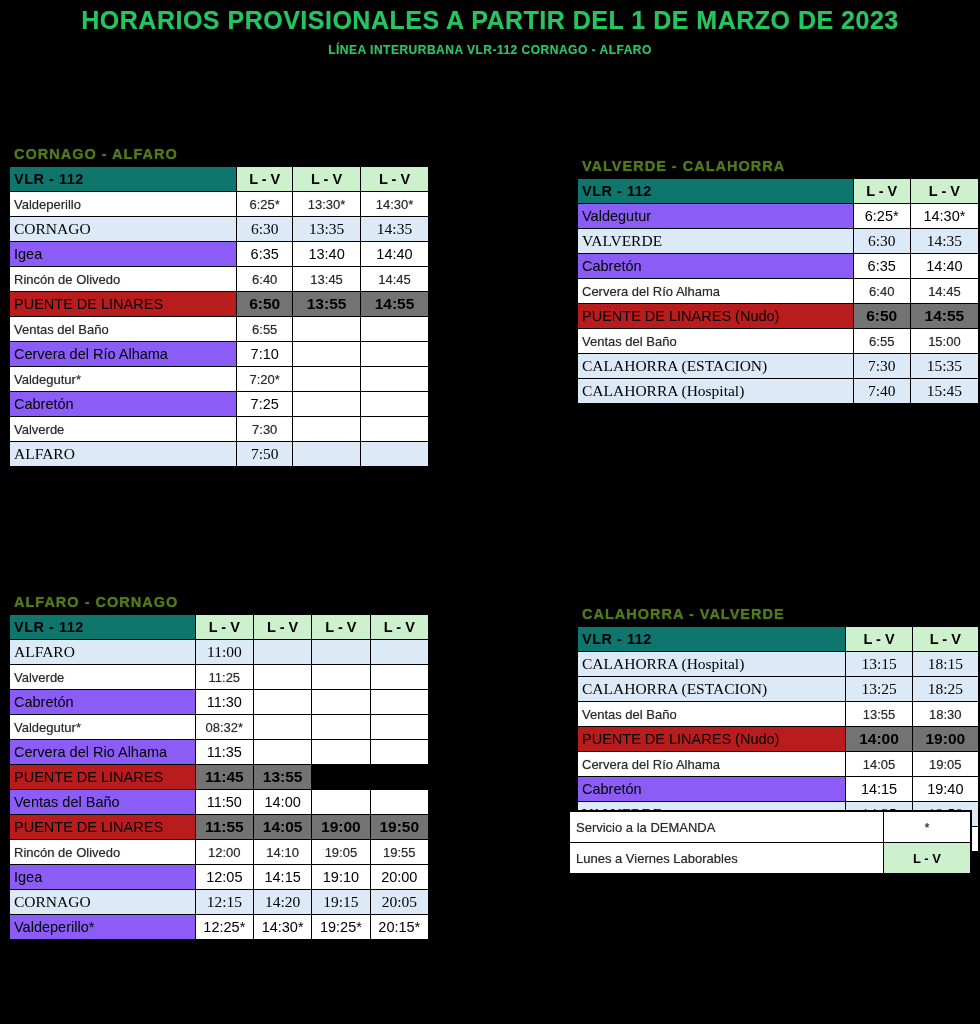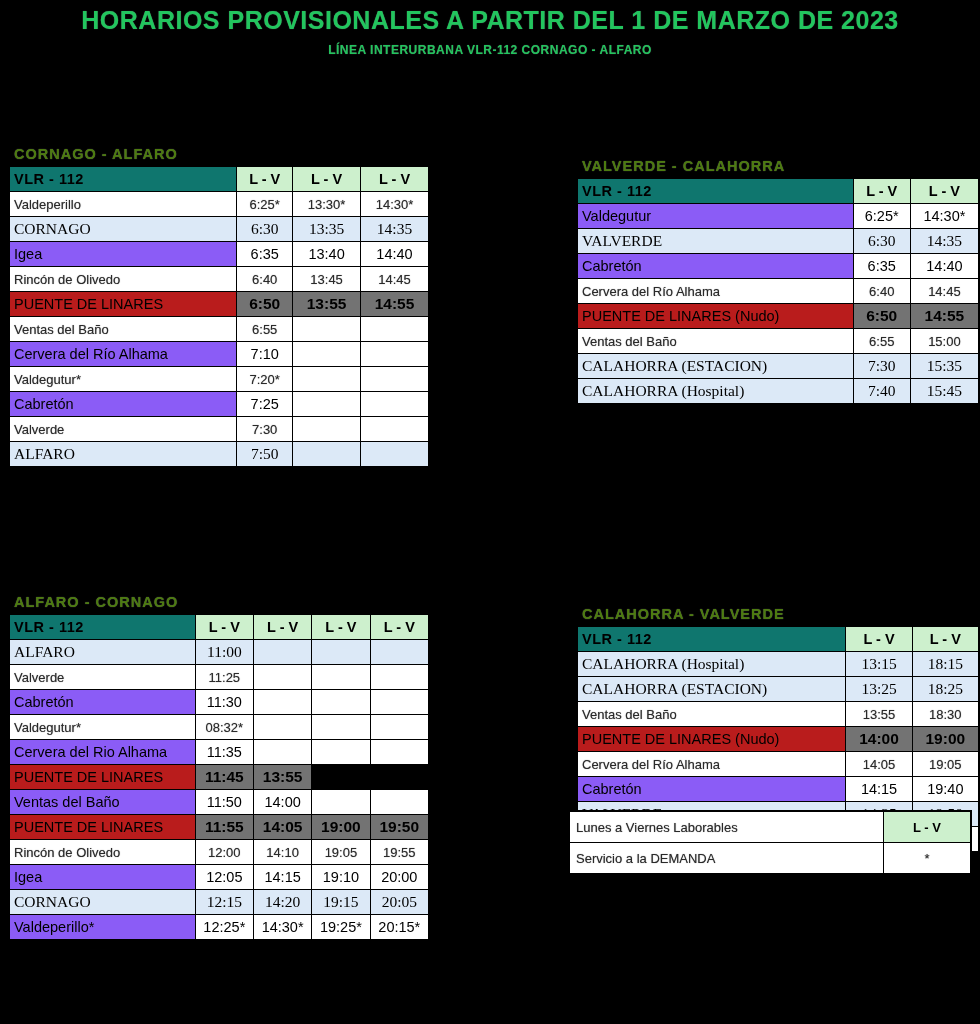--- a/index.html
+++ b/index.html
@@ -357,24 +357,24 @@
             </tr>
           </tbody>
       </table>
     </div>
   </div>
 
   <div class="legend">
     <table class="legend-t">
       <tbody>
           <tr>
+            <td class="legend-txt">Servicio a la DEMANDA</td>
+            <td class="legend-star" style="width: 74px;">*</td>
+          </tr>
+          <tr>
             <td class="legend-txt">Lunes a Viernes Laborables</td>
             <td class="legend-lv" style="width: 74px;">L - V</td>
-          </tr>
-          <tr>
-            <td class="legend-txt">Servicio a la DEMANDA</td>
-            <td class="legend-star" style="width: 74px;">*</td>
           </tr>
         </tbody>
     </table>
   </div>
 
 </div>
 
 </body></html>

